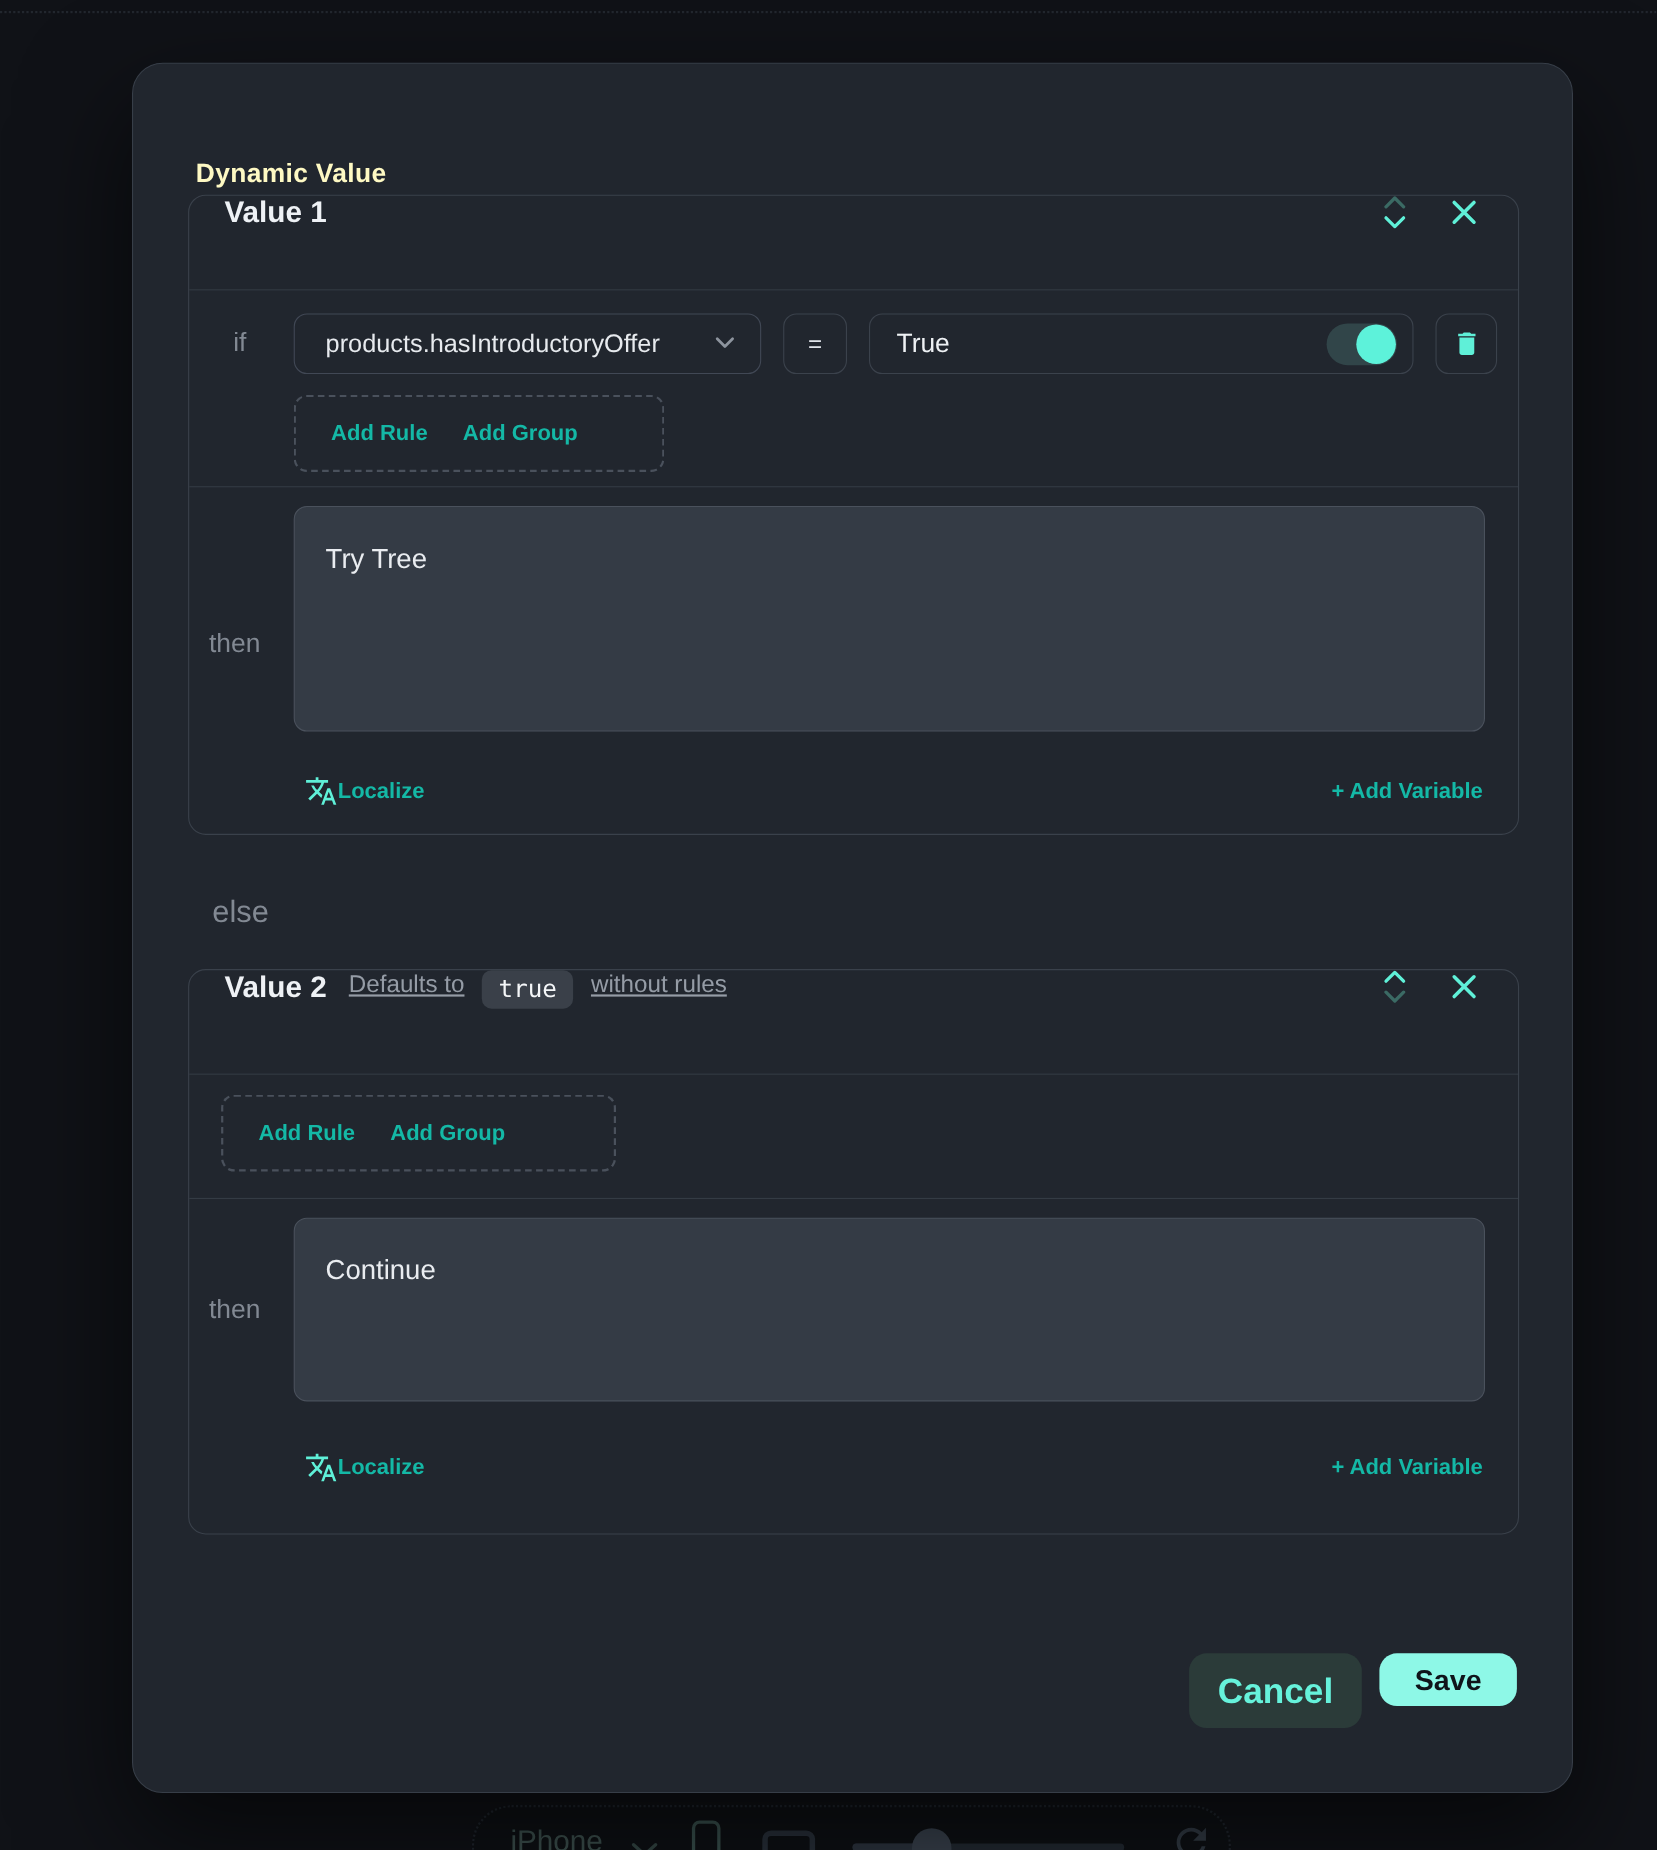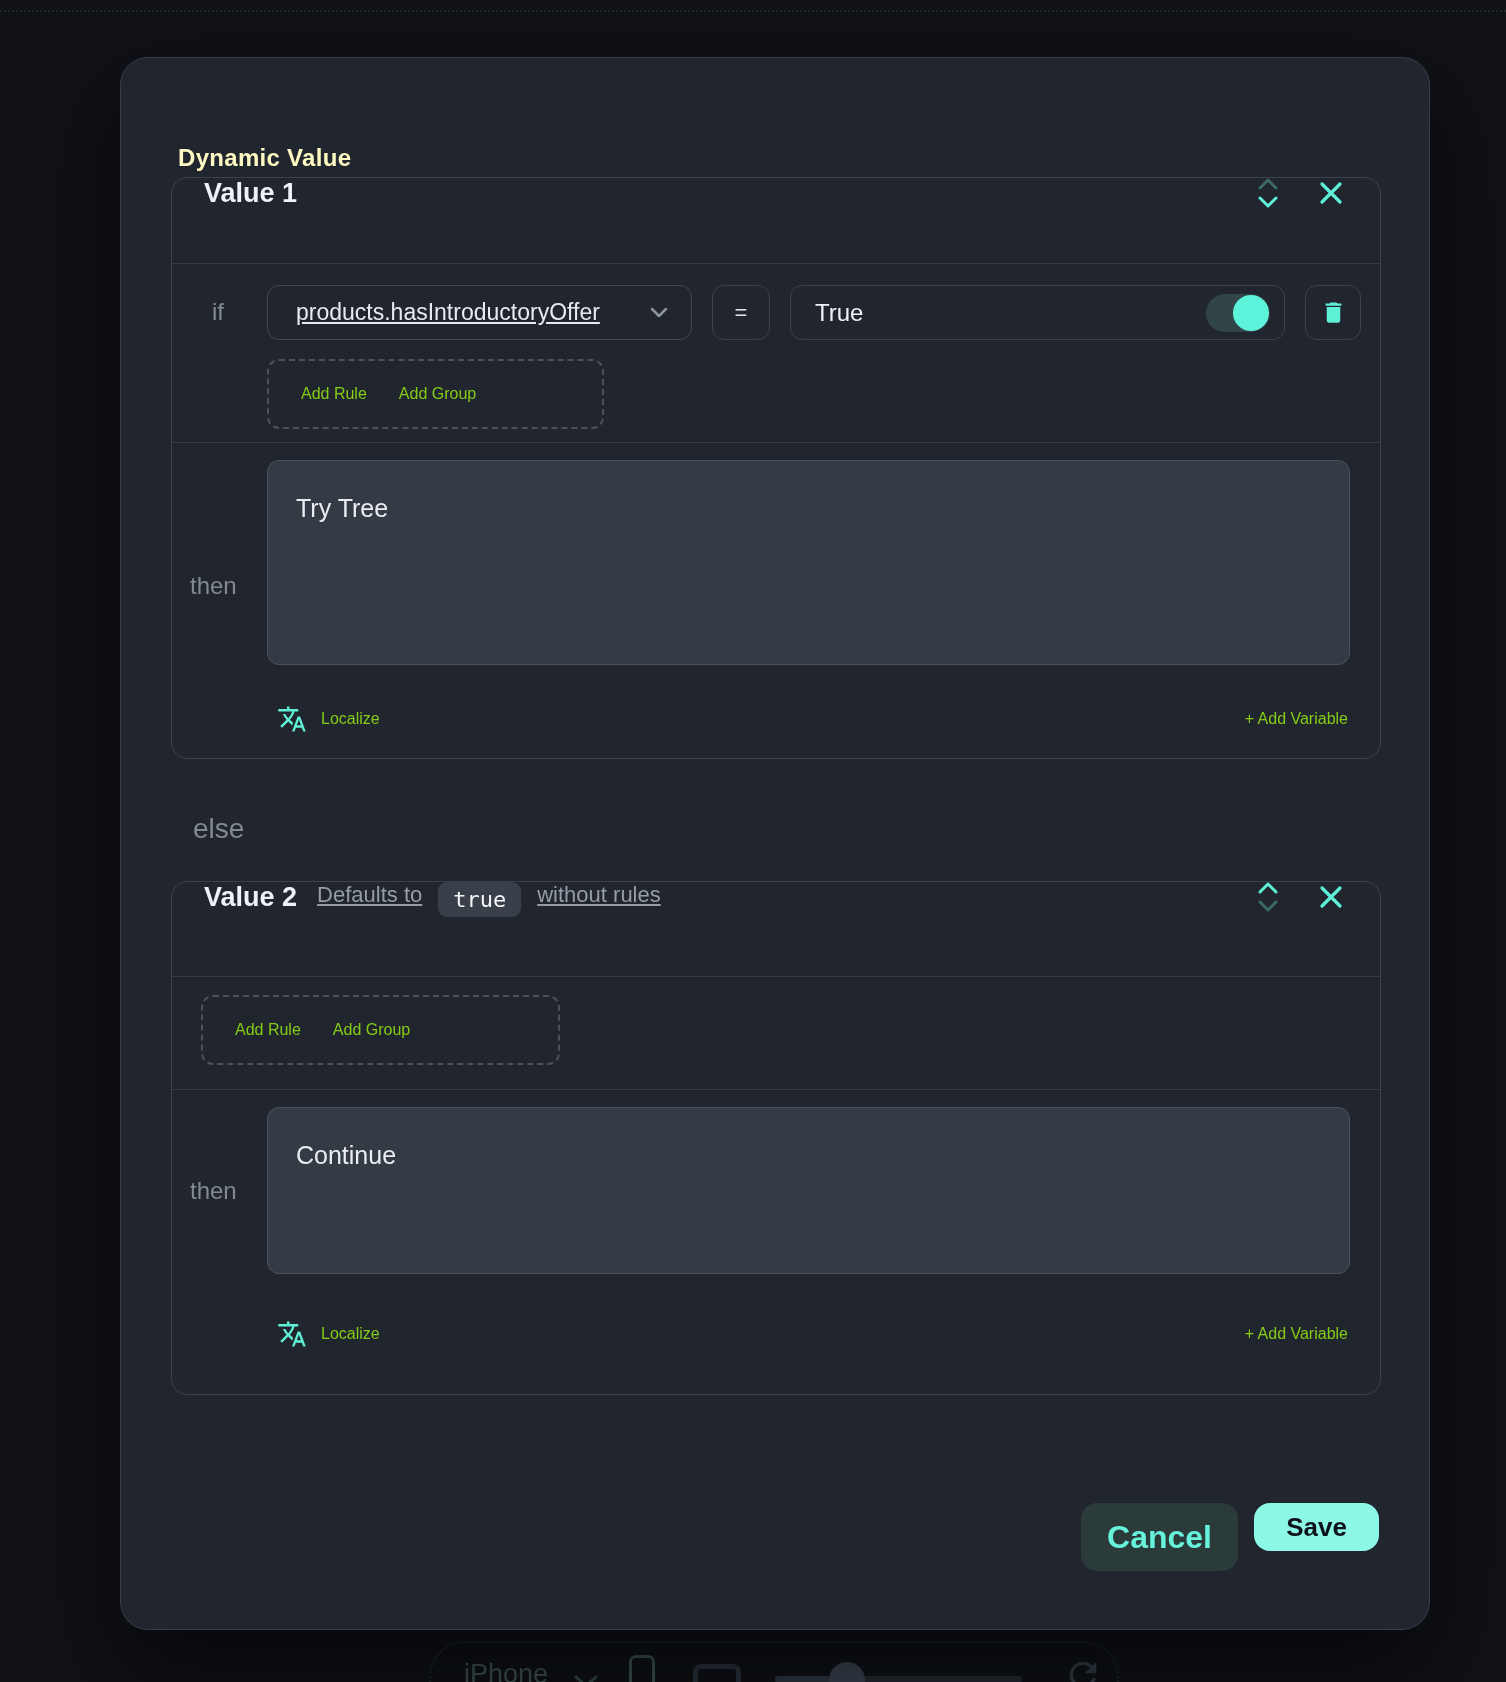--- a/index.html
+++ b/index.html
@@ -53,21 +53,21 @@
 
   .gutter-label { position:absolute; font-size:24px; font-weight:500; color:#828993; }
 
   .row-if { position:absolute; left:0; top:107px; right:0; height:55px; }
   .if-label { left:40px; top:13px; }
   .field-select {
     position:absolute; left:95px; top:0; width:425px; height:55px;
     border:1px solid #414855; border-radius:12px; display:flex; align-items:center;
     padding:0 22px 0 28px; cursor:pointer;
   }
-  .field-select-text { font-size:23px; color:#e7eaee;text-decoration:underline; }
+  .field-select-text { font-size:23px; color:#e7eaee; }
   .field-select .sel-chev { margin-left:auto; }
   .op-box {
     position:absolute; left:540px; top:0; width:58px; height:55px;
     border:1px solid #3b424c; border-radius:12px; display:flex; align-items:center; justify-content:center;
     font-size:22px; color:#dfe3e9; cursor:pointer;
   }
   .val-box {
     position:absolute; left:618px; top:0; width:495px; height:55px;
     border:1px solid #3b424c; border-radius:12px; display:flex; align-items:center;
     padding:0 14px 0 24px;
@@ -79,40 +79,40 @@
     position:absolute; left:1133px; top:0; width:56px; height:55px;
     border:1px solid #3b424c; border-radius:12px; display:flex; align-items:center; justify-content:center; cursor:pointer;
   }
 
   .dashed-box {
     position:absolute; height:70px; border:2px dashed #4a515c; border-radius:12px;
     display:flex; align-items:center; padding:0 32px; gap:32px;
   }
   .card1 .dashed-box { left:95px; top:181px; width:337px; }
   .card2 .dashed-box { left:29px; top:113px; width:359px; }
-  .teal-link { font-size:16px; font-weight:400; color:#84cc16; cursor:pointer; white-space:nowrap; }
+  .teal-link { font-size:20px; font-weight:700; color:#14b8a6; cursor:pointer; white-space:nowrap; }
 
   .mid-divider { position:absolute; left:0; right:0; border-top:1px solid #343b44; }
   .card1 .mid-divider { top:264px; }
   .card2 .mid-divider { top:207px; }
 
   .then-area {
     position:absolute; left:95px; width:1083px; background:#343b45; border:1px solid #4a515c;
     border-radius:12px; padding:33px 28px; font-family:"Liberation Sans", sans-serif;
     font-size:25px; color:#e9ecf0; resize:none; outline:none; display:block;
   }
   .card1 .then-area { top:282px; height:205px; }
   .card2 .then-area { top:225px; height:167px; }
   .card1 .then-label { left:18px; top:394px; }
   .card2 .then-label { left:18px; top:295px; }
 
   .loc-row { position:absolute; left:105px; right:32px; height:40px; display:flex; align-items:center; }
   .card1 .loc-row { top:521px; }
   .card2 .loc-row { top:432px; }
-  .localize { display:flex; align-items:center; gap:14px; cursor:pointer; }
+  .localize { display:flex; align-items:center; cursor:pointer; }
   .add-var { margin-left:auto; }
 
   .else-label { position:absolute; left:72px; top:755px; font-size:28px; font-weight:500; color:#828993; }
 
   .add-value-btn {
     position:absolute; left:60px; top:1356px; width:198px; height:72px;
     background:#2c423f; border:none; border-radius:16px;
     font-family:"Liberation Sans", sans-serif; font-size:25px; font-weight:700; color:#73f5e0; cursor:pointer;
   }
   .cancel-btn {

